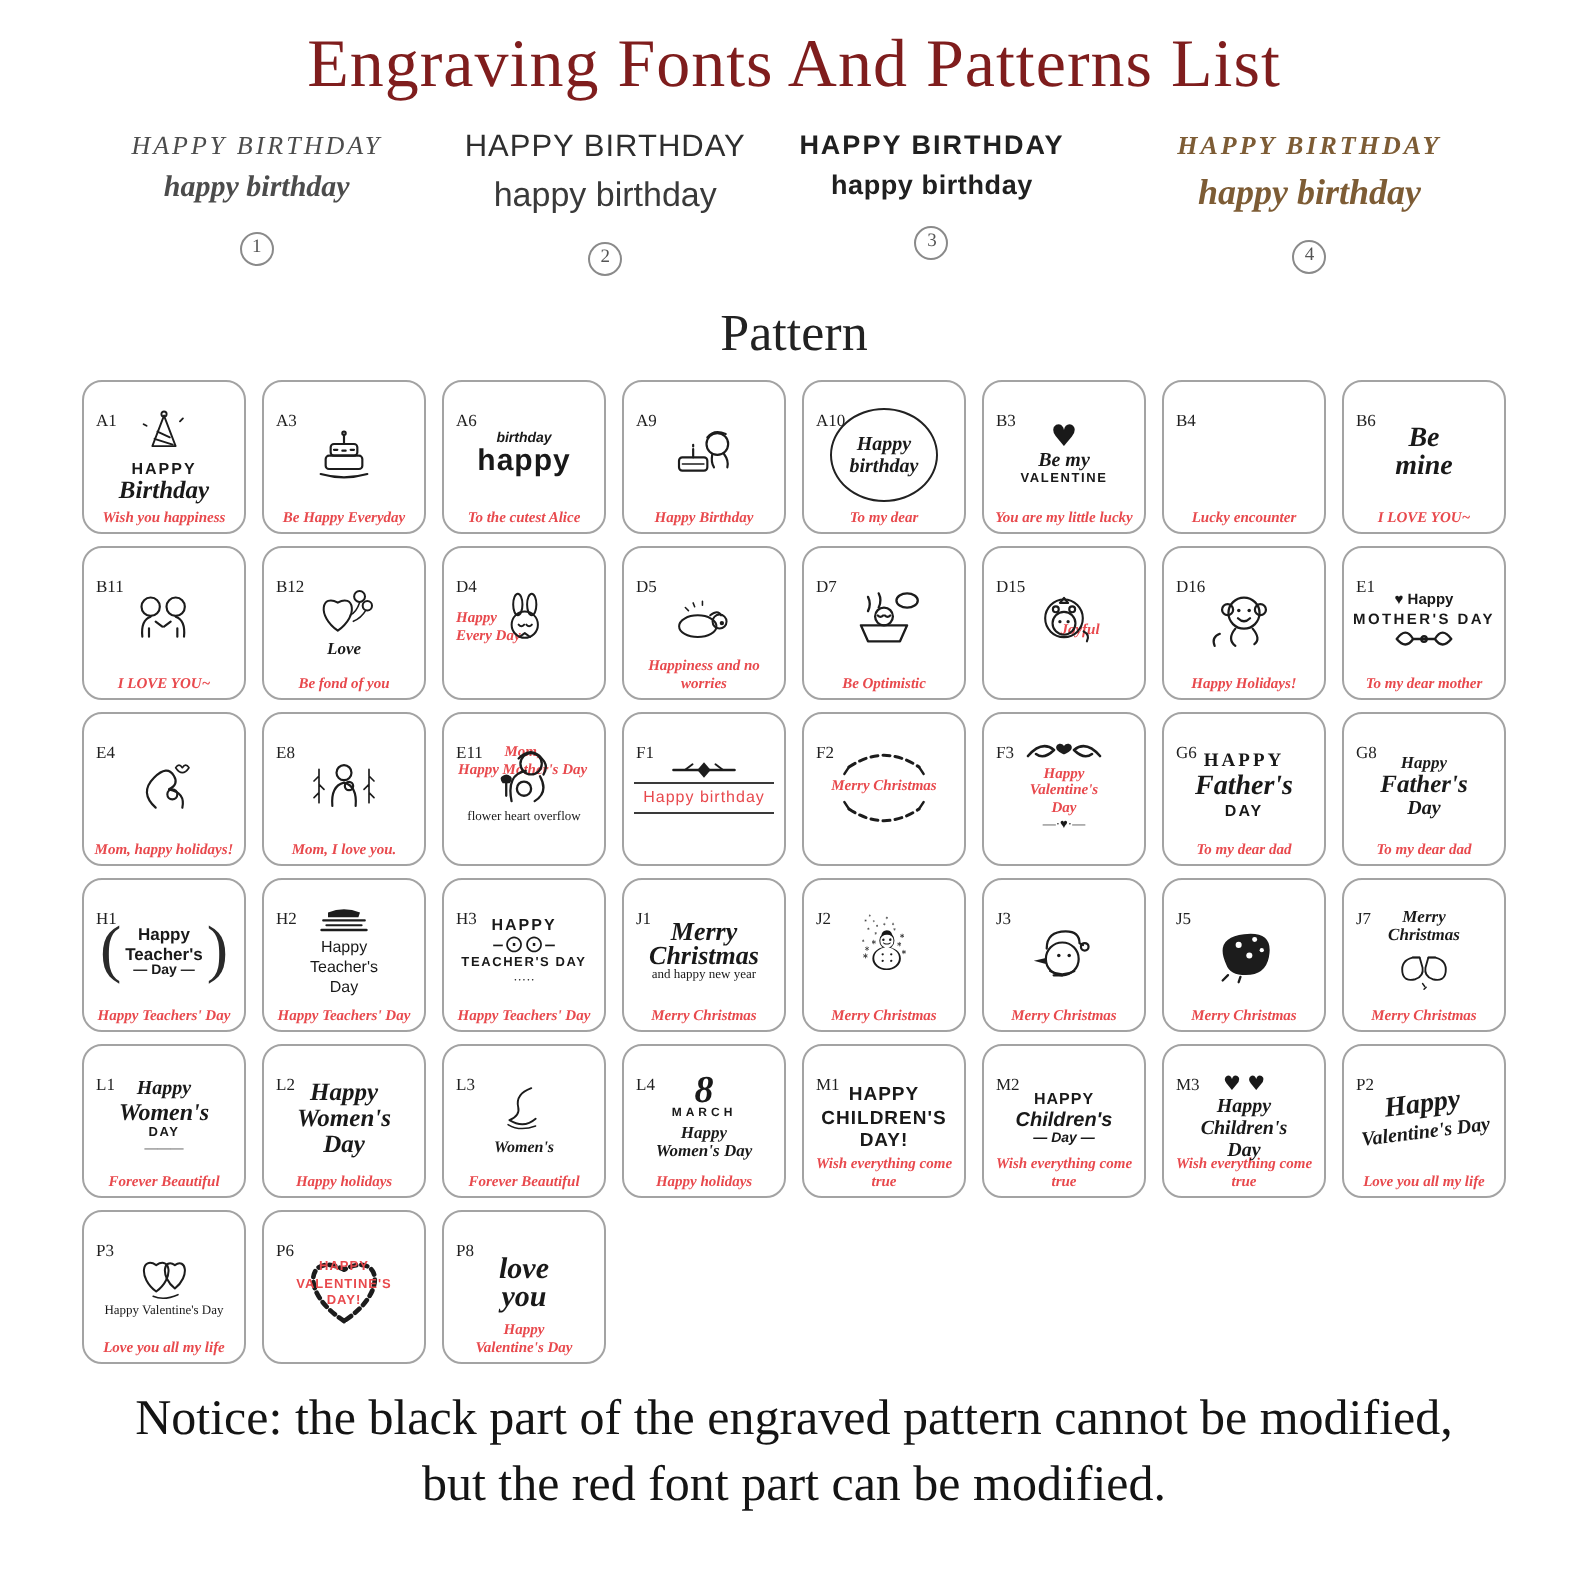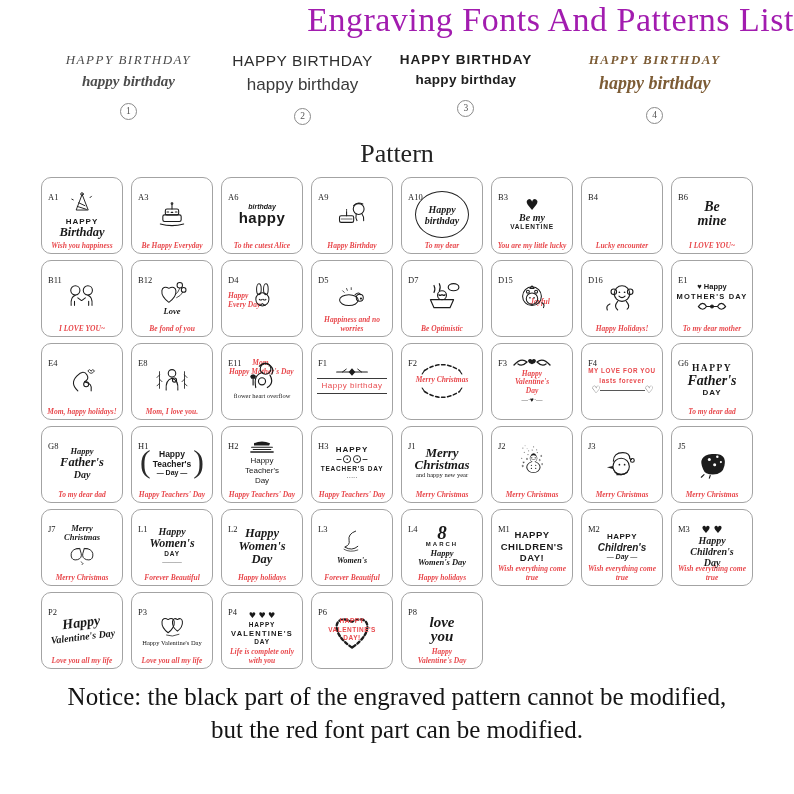--- a/index.html
+++ b/index.html
@@ -1,18 +1,18 @@
 <!DOCTYPE html>
 <html style="--red: #e8494d;"><head>
 <meta charset="utf-8">
 <style>
   html,body{margin:0;padding:0;background:#fff;}
   body{width:794px;height:794px;overflow:hidden;font-family:"Liberation Serif",serif;color:#1a1a1a;}
   .page{width:794px;height:794px;position:relative;}
-  .title{text-align:right;font:34px/1.1 "Liberation Serif",serif;color:#a21caf;padding-top:1px;letter-spacing:.5px;}
+  .title{text-align:center;font:34px/1.1 "Liberation Serif",serif;color:#7f1d1d;padding-top:14px;letter-spacing:.5px;}
   .sec-head{text-align:center;font:26px/1 "Liberation Serif",serif;color:#222;margin-top:16px;}
   
   .samples{display:flex;justify-content:space-between;padding:14px 34px 0;}
   .sample{text-align:center;display:flex;flex-direction:column;align-items:center;gap:5px;}
   .sample .num{width:15px;height:15px;border:1px solid #8a8a8a;border-radius:50%;font:9.5px/15px "Liberation Serif",serif;color:#555;margin-top:8px;}
   .s1{width:26%}.s2{width:22%}.s3{width:23%}.s4{width:29%}
   .s1 .l1{font:13px "Liberation Serif",serif;font-style:italic;letter-spacing:1.5px;color:#4c4c4c;}
   .s1 .l2{font:italic bold 15px "Liberation Serif",serif;color:#4c4c4c;}
   .s2 .l1{font:15.5px "Liberation Sans",sans-serif;color:#2e2e2e;letter-spacing:.5px;}
   .s2 .l2{font:17px "Liberation Sans",sans-serif;color:#3a3a3a;}
@@ -407,30 +407,20 @@
             </svg></span>
           <div class="red red-inside">
             <span class="redline">Happy</span>
             <span class="redline">Valentine's</span>
             <span class="redline">Day</span>
           </div>
           <span class="bl bl-micro">—·♥·—</span>
         </div>
       </div>
       <div class="card">
-        <span class="code">F4</span>
-        <div class="art">
-          <div class="red red-inside rc-caps-micro">
-            <span class="redline">MY LOVE FOR YOU</span>
-            <span class="redline">lasts forever</span>
-          </div>
-          <span class="bl bl-arrow">♡—————♡</span>
-        </div>
-      </div>
-      <div class="card">
         <span class="code">G6</span>
         <div class="red red-bottom">
           <span class="redline">To my dear dad</span>
         </div>
         <div class="art">
           <span class="bl bl-caps-arc">HAPPY</span>
           <span class="bl bl-script-xl">Father's</span>
           <span class="bl bl-caps-sm">DAY</span>
         </div>
       </div>
@@ -649,32 +639,20 @@
         <div class="red red-bottom">
           <span class="redline">Love you all my life</span>
         </div>
         <div class="art">
           <span class="icon"><svg width="38" height="28" viewBox="0 0 44 36">
               <path d="M17 28 C5 19 8 5 17 11 C26 5 29 19 17 28 Z"></path>
               <path d="M29 26 C19 18 22 6 29 11 C36 6 39 18 29 26 Z"></path>
               <path d="M15 31 q7 3 16-1" stroke-width="1"></path>
             </svg></span>
           <span class="bl bl-micro">Happy Valentine's Day</span>
-        </div>
-      </div>
-      <div class="card">
-        <span class="code">P4</span>
-        <div class="red red-bottom">
-          <span class="redline">Life is complete only with you</span>
-        </div>
-        <div class="art">
-          <span class="bl bl-glyph-sm">♥ ♥ ♥</span>
-          <span class="bl bl-micro-caps">HAPPY</span>
-          <span class="bl bl-caps-xs-sp">VALENTINE'S</span>
-          <span class="bl bl-micro-caps">DAY</span>
         </div>
       </div>
       <div class="card">
         <span class="code">P6</span>
         <div class="art">
           <div class="bg"><svg viewBox="0 0 44 36">
               <path d="M22 33 C2 20 7 3 22 11 C37 3 42 20 22 33 Z" stroke-dasharray="2.6 2.2" stroke-width="2"></path>
             </svg></div>
           <div class="red red-inside rc-caps-red">
             <span class="redline">HAPPY</span>

